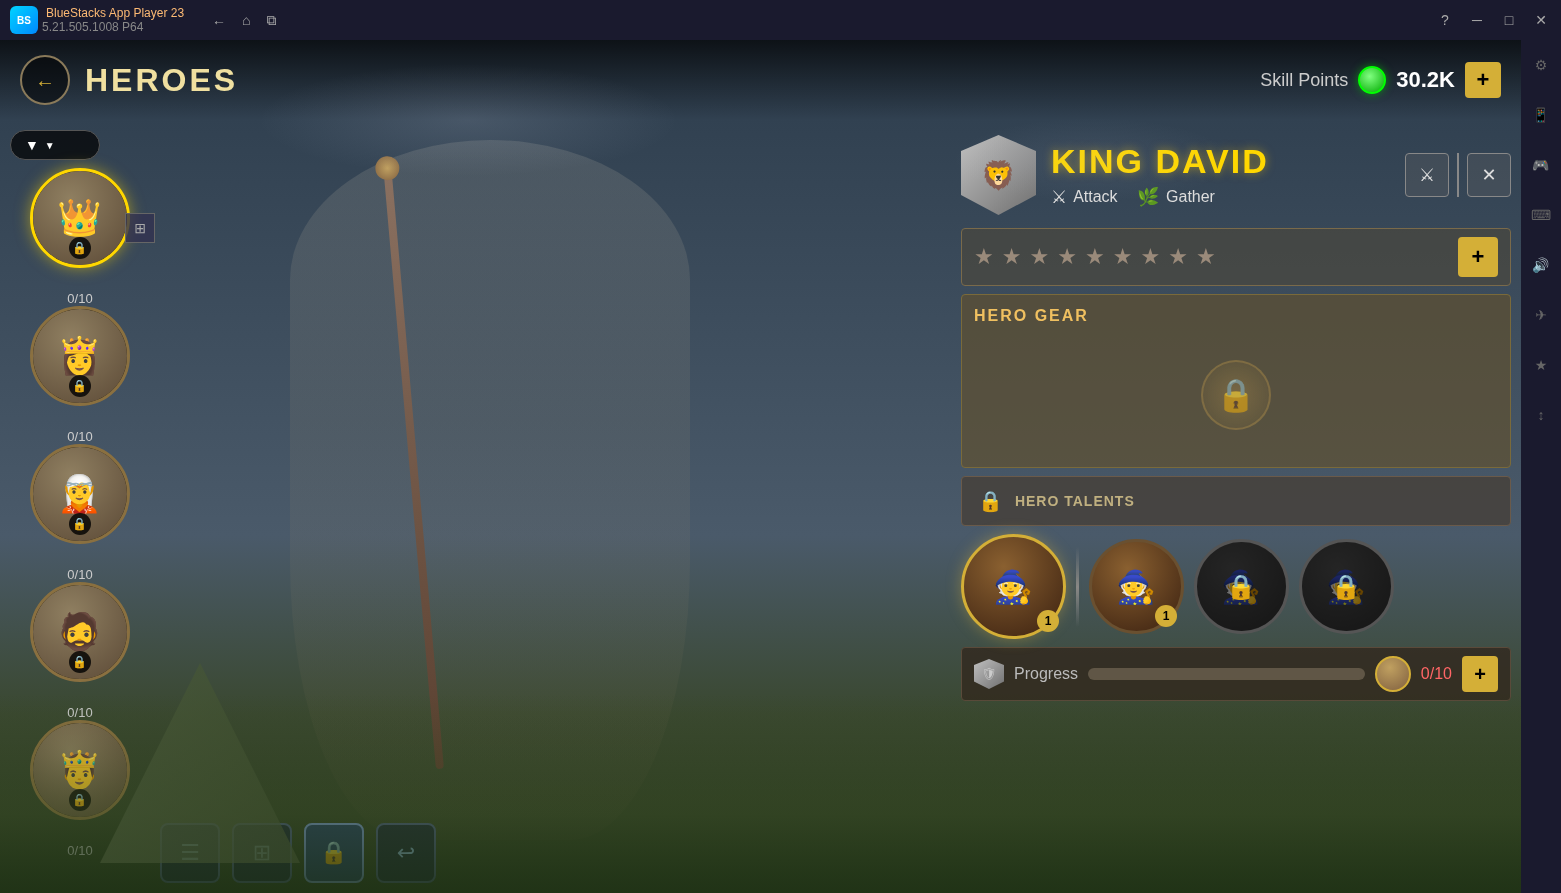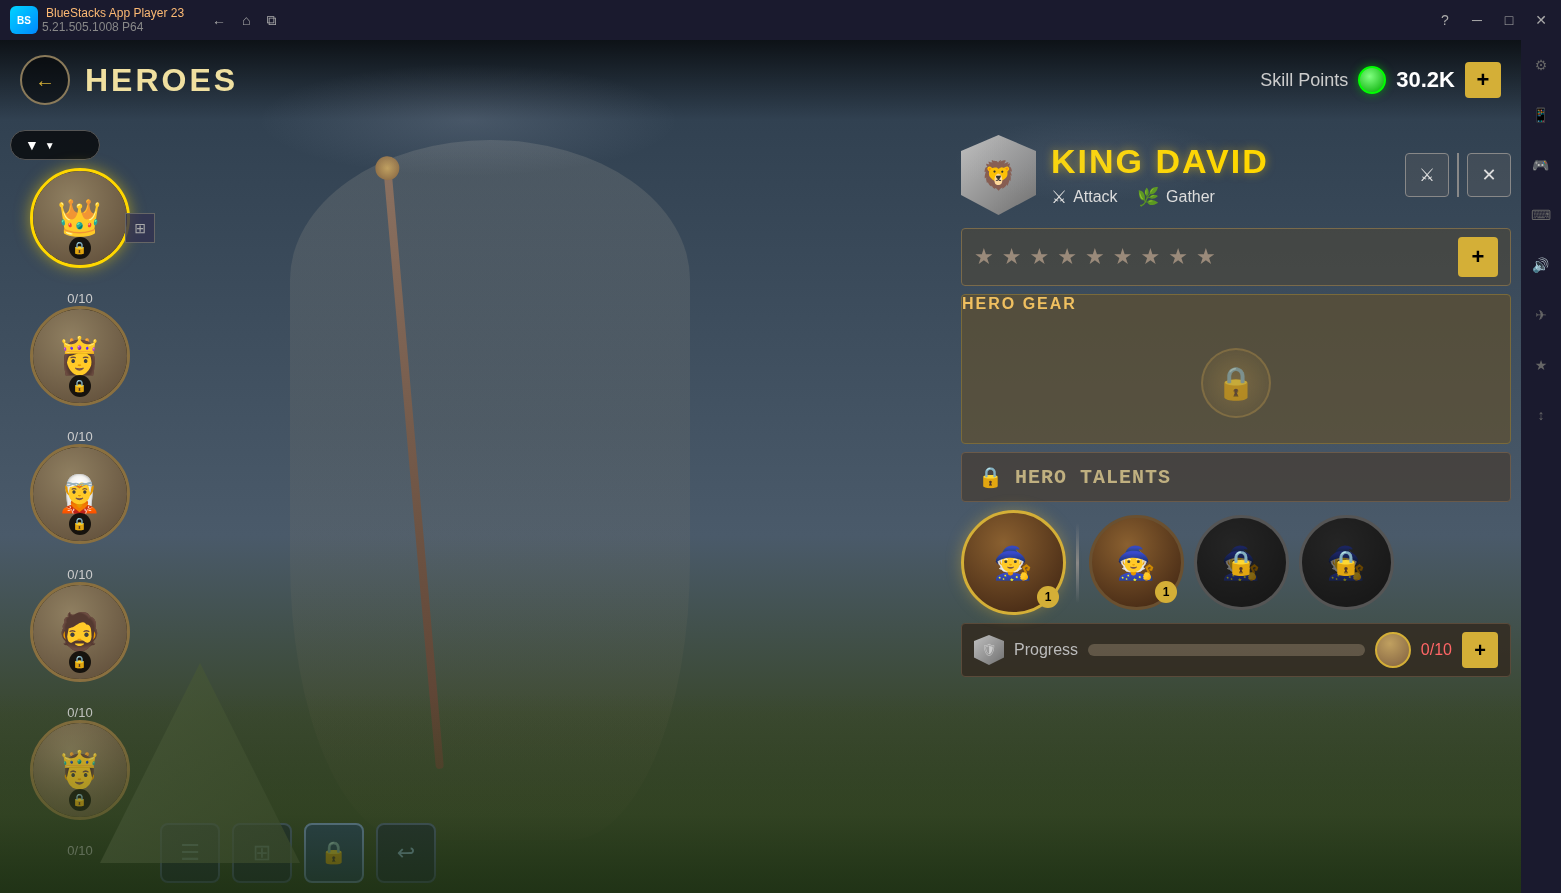--- a/index.html
+++ b/index.html
@@ -359,20 +359,21 @@
       font-size: 22px;
       color: #000;
       font-weight: bold;
     }
 
     
     .gear-section {
       background: rgba(100,80,40,0.6);
       border: 1px solid #7a6a3a;
       border-radius: 4px;
+      padding: 12px;
     }
     .gear-title {
       color: #f0c060;
       font-size: 16px;
       font-weight: bold;
       letter-spacing: 2px;
       text-transform: uppercase;
       margin-bottom: 10px;
     }
     .gear-content {
@@ -404,24 +405,23 @@
     }
     .talents-lock {
       font-size: 20px;
       color: #888;
     }
     .talents-info {
       flex: 1;
     }
     .talents-title {
       color: #c0b080;
-      font-size: 20px;
+      font-size: 14px;
       font-weight: bold;
       letter-spacing: 1px;
-      font-family: Liberation Mono, monospace;
     }
     .talents-level {
       color: #c0b080;
       font-size: 16px;
     }
 
     
     .skills-row {
       display: flex;
       gap: 10px;

